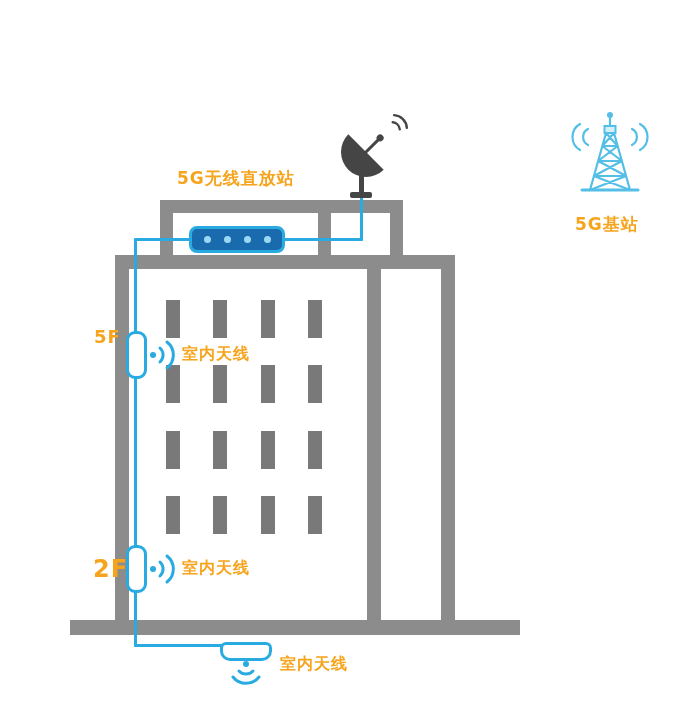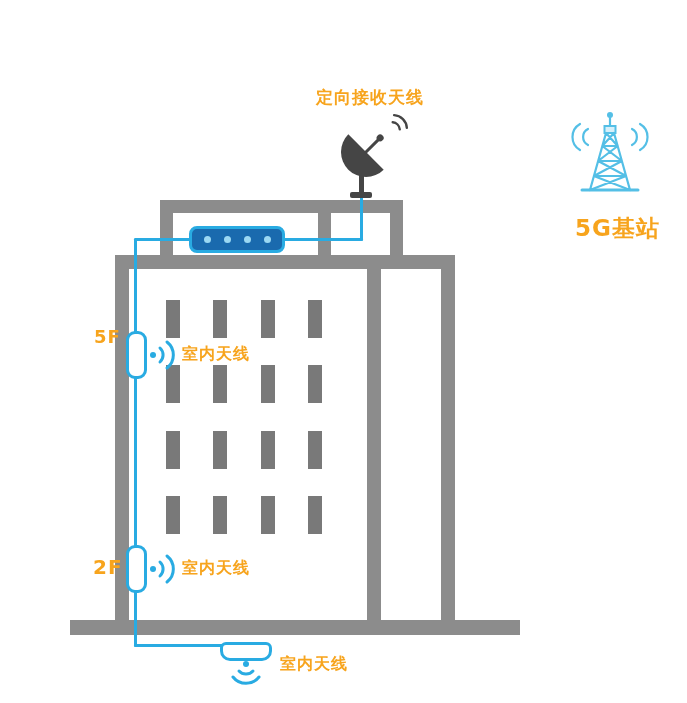--- a/index.html
+++ b/index.html
@@ -119,21 +119,21 @@
     <path class="arc-blue" d="M 18,9 A 16.5 16.5 0 0 1 18,35"></path>
   </svg>
 
   <div class="ceil-device"></div>
   <svg class="icon" style="left:226px;top:660px" width="40" height="30" viewBox="0 0 40 30">
     <circle class="dot-blue" cx="20" cy="4" r="3"></circle>
     <path class="arc-blue" d="M 13,11 A 9.5 9.5 0 0 0 27,11"></path>
     <path class="arc-blue" d="M 7,17 A 16.5 16.5 0 0 0 33,17"></path>
   </svg>
 
-  <div class="label" style="left:316px;top:86px;font-size:17px">定向接收天线</div>
-  <div class="label" style="left:575px;top:213px;font-size:23px">5G基站</div>
+  <div class="label" style="left:177px;top:167px;font-size:17px">5G无线直放站</div>
+  <div class="label" style="left:575px;top:213px;font-size:17px">5G基站</div>
   <div class="label" style="left:94px;top:326px;font-size:18px">5F</div>
-  <div class="label" style="left:93px;top:555px;font-size:20px">2F</div>
+  <div class="label" style="left:93px;top:555px;font-size:24px">2F</div>
   <div class="label" style="left:182px;top:344px;font-size:16px">室内天线</div>
   <div class="label" style="left:182px;top:558px;font-size:16px">室内天线</div>
   <div class="label" style="left:280px;top:654px;font-size:16px">室内天线</div>
 
 </div>
 
 </body></html>

